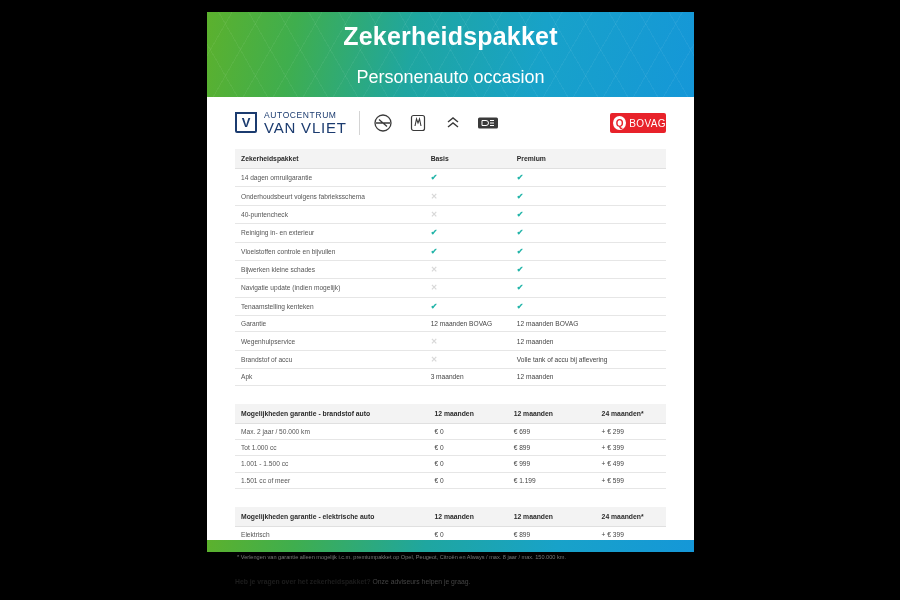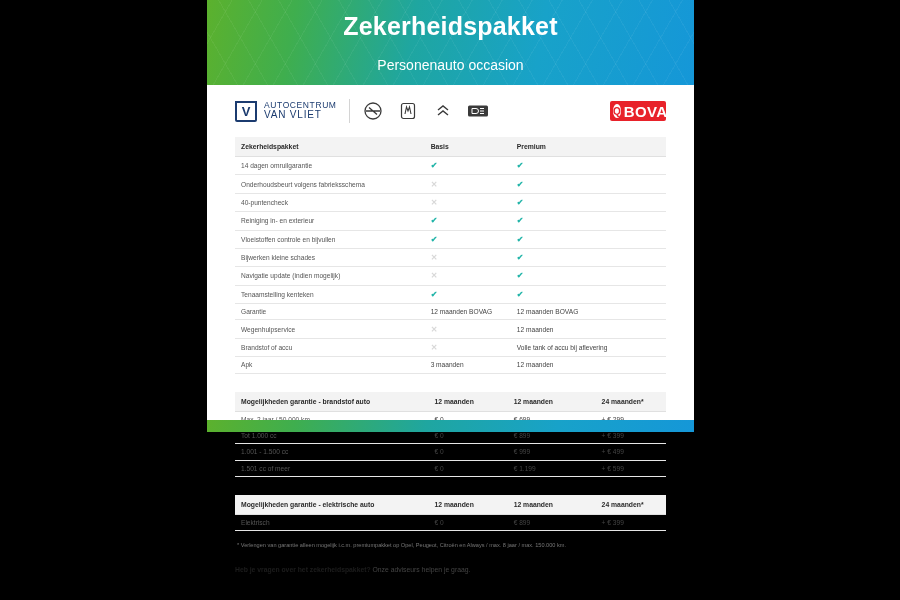--- a/index.html
+++ b/index.html
@@ -5,22 +5,22 @@
   * { box-sizing: border-box; }
   html, body { margin:0; padding:0; }
   body {
     width:900px; height:600px;
     background:#000;
     font-family:"Liberation Sans", sans-serif;
     overflow:hidden;
   }
   .page {
     position:absolute;
-    left:207px; top:0;
-    width:487px; height:432px;
+    left:207px; top:12px;
+    width:487px; height:540px;
     background:#ffffff;
   }
   
   .banner {
     position:relative;
     width:100%; height:85px;
     background:linear-gradient(100deg,#5cb12d 0%,#3fae4e 18%,#1fa6a0 42%,#18a2c9 68%,#1597d8 100%);
     overflow:hidden;
   }
   .banner:before {
@@ -34,21 +34,21 @@
     position:relative;
     display:flex; flex-direction:column;
     align-items:center; justify-content:center;
     height:100%;
   }
   .banner-title {
     color:#fff; font-size:25px; font-weight:bold;
     letter-spacing:.2px;
   }
   .banner-sub {
-    color:#fff; font-size:14px; margin-top:16px; font-weight:normal;
+    color:#fff; font-size:18px; margin-top:16px; font-weight:normal;
   }
   
   .logos {
     height:52px;
     display:flex; align-items:center;
     padding:0 28px;
     position:relative;
   }
   .brand {
     display:flex; align-items:center; gap:7px;
@@ -61,21 +61,21 @@
     display:flex; align-items:center; justify-content:center;
   }
   .brand-mark span {
     color:#1b3b6f; font-size:13px; font-weight:bold; line-height:1;
   }
   .brand-text {
     line-height:1.05;
     color:#1b3b6f;
     font-size:8.5px; font-weight:normal; letter-spacing:.6px;
   }
-  .brand-text .b2 { font-size:10px; letter-spacing:.8px; }
+  .brand-text .b2 { font-size:15px; letter-spacing:.8px; }
   .divider-v {
     width:1px; height:24px; background:#d4d4d4; margin:0 12px;
   }
   .marques { display:flex; align-items:center; gap:13px; }
   .marque {
     width:22px; height:22px;
     display:flex; align-items:center; justify-content:center;
     color:#3a3a3a;
   }
   .bovag {
@@ -85,21 +85,21 @@
     border-radius:2px;
     display:flex; align-items:center; gap:3px;
     padding-left:3px;
   }
   .bovag .circ {
     width:14px; height:14px; border-radius:50%;
     background:#fff; color:#e8222a;
     font-size:10px; font-weight:bold;
     display:flex; align-items:center; justify-content:center;
   }
-  .bovag .txt { color:#fff; font-size:15px; font-weight:bold; letter-spacing:.4px; }
+  .bovag .txt { color:#fff; font-size:10px; font-weight:normal; letter-spacing:.4px; }
   
   .content { padding:0 28px; }
   table { width:100%; border-collapse:collapse; table-layout:fixed; }
   col.c1 { width:44%; }
   col.c2 { width:18%; }
   col.c3 { width:22%; }
   col.c4 { width:16%; }
   th, td {
     font-size:6.6px;
     color:#444;

